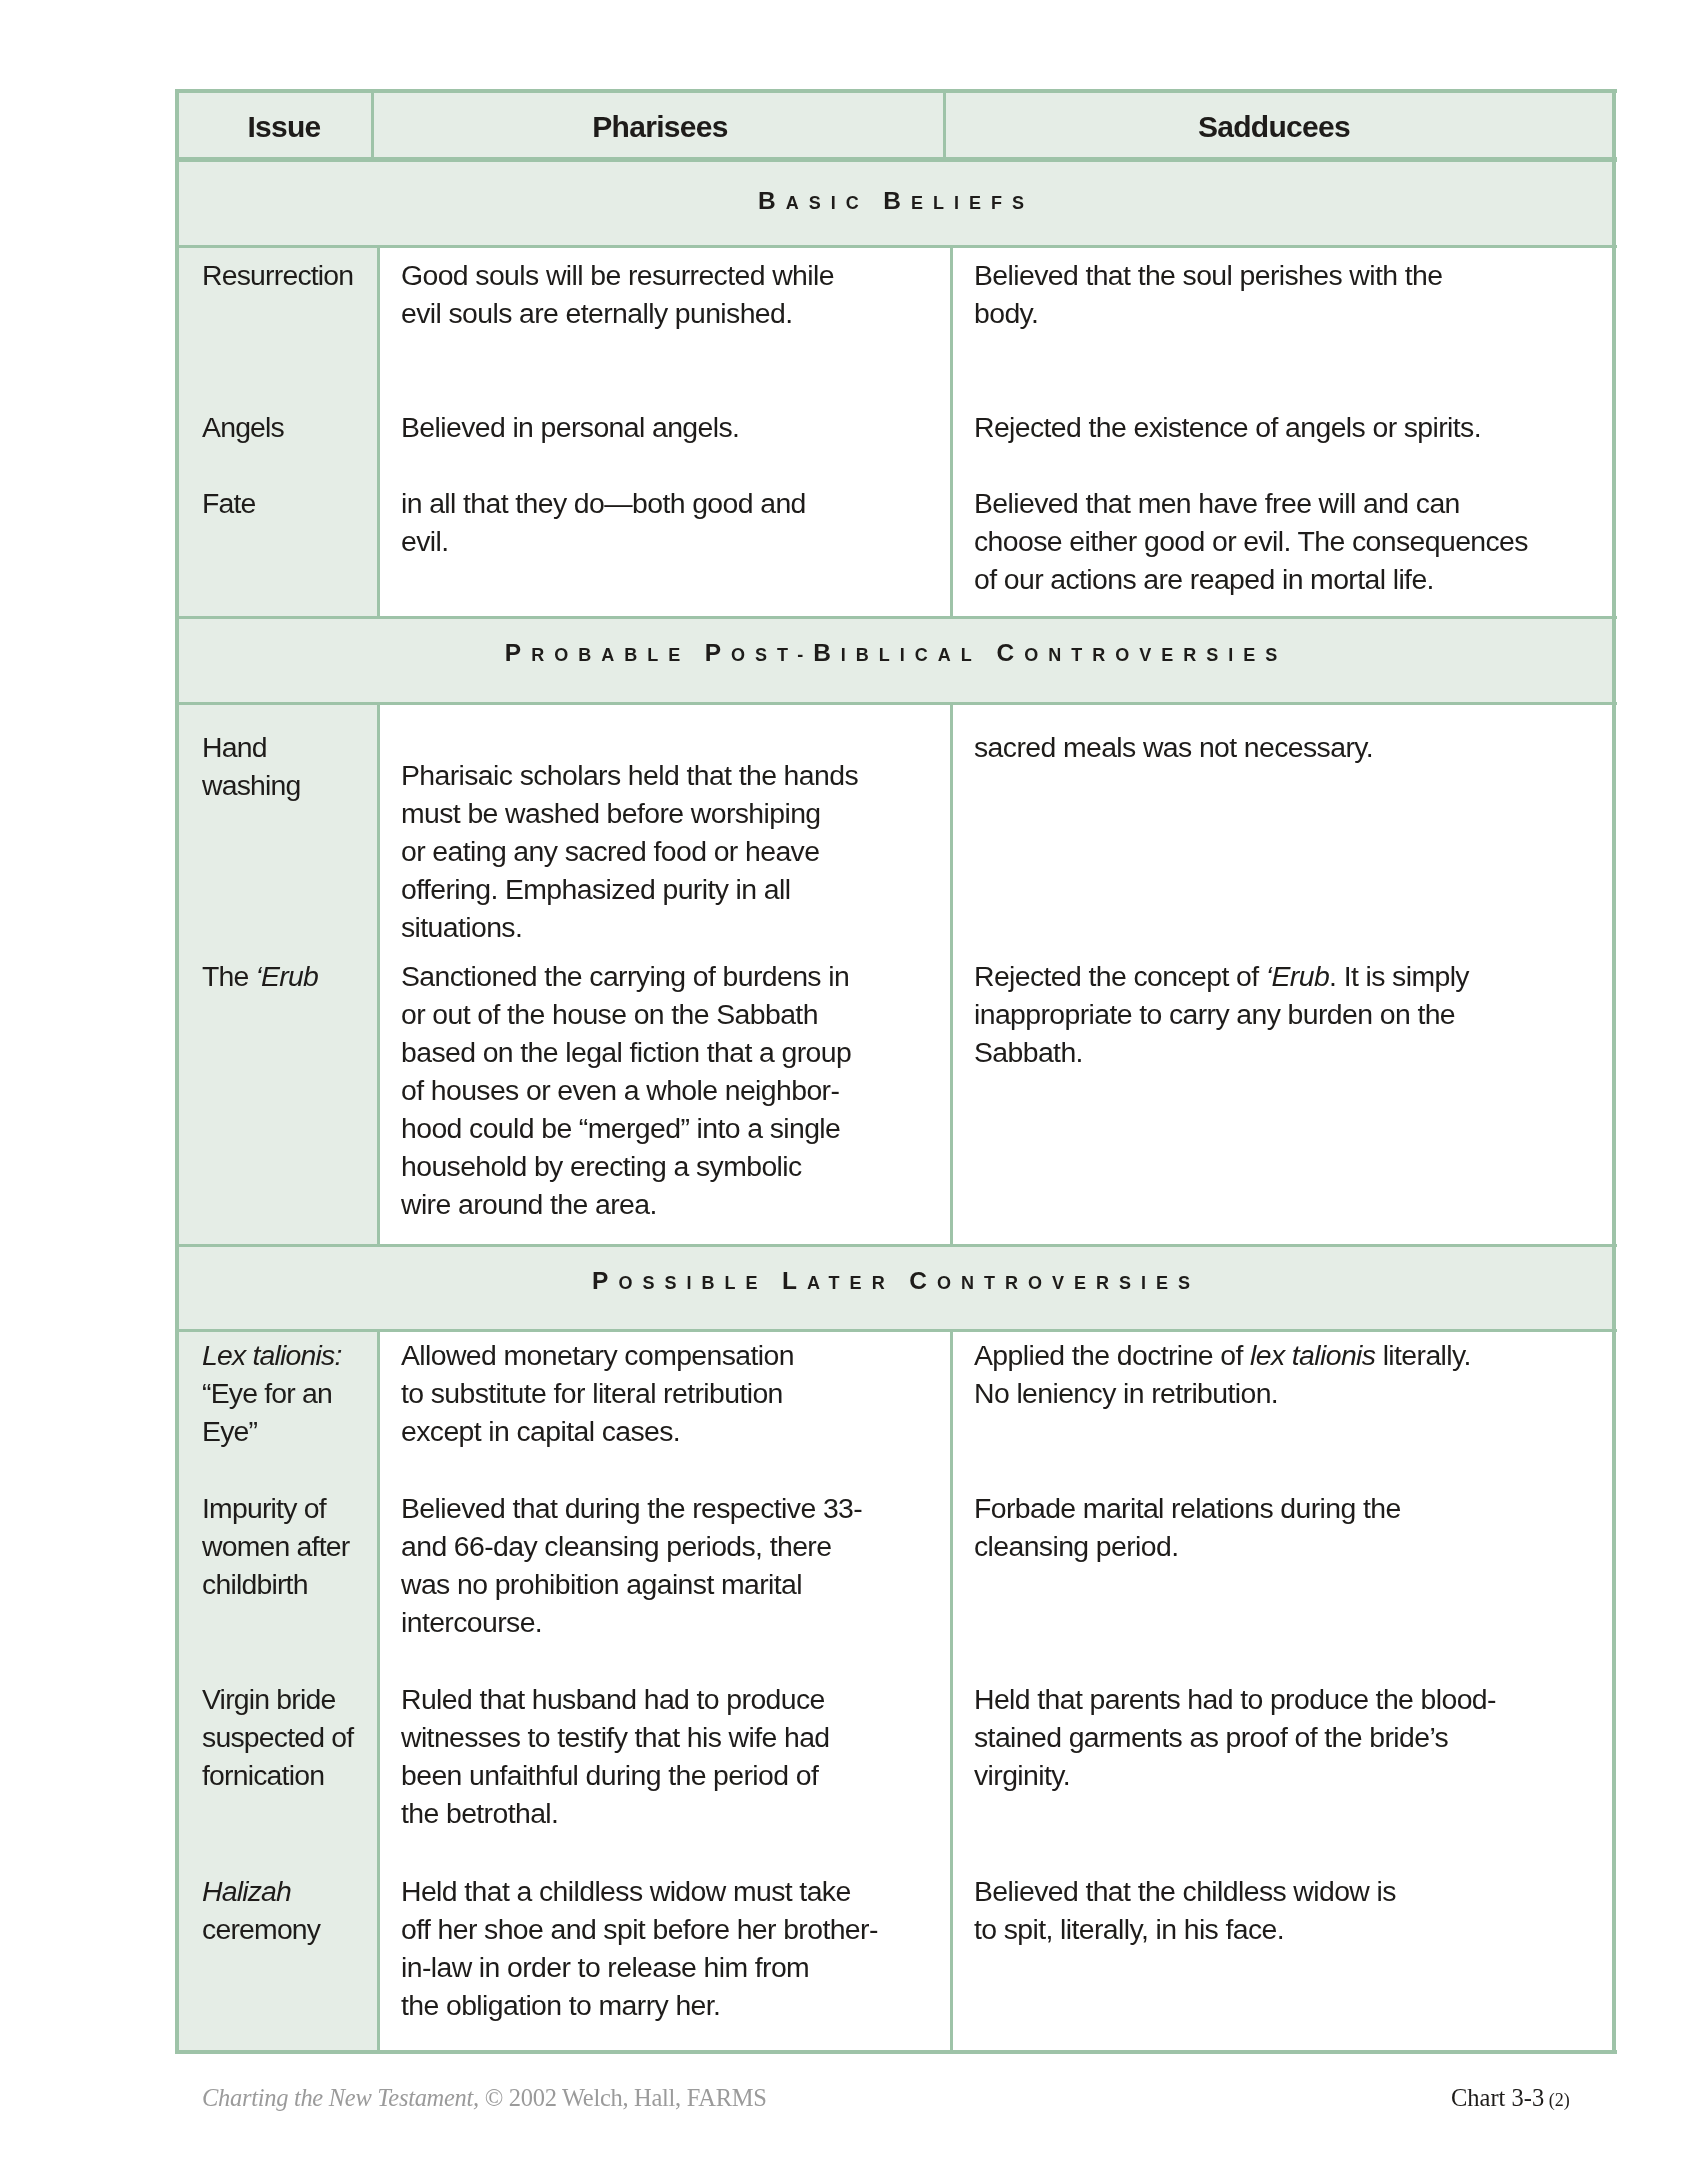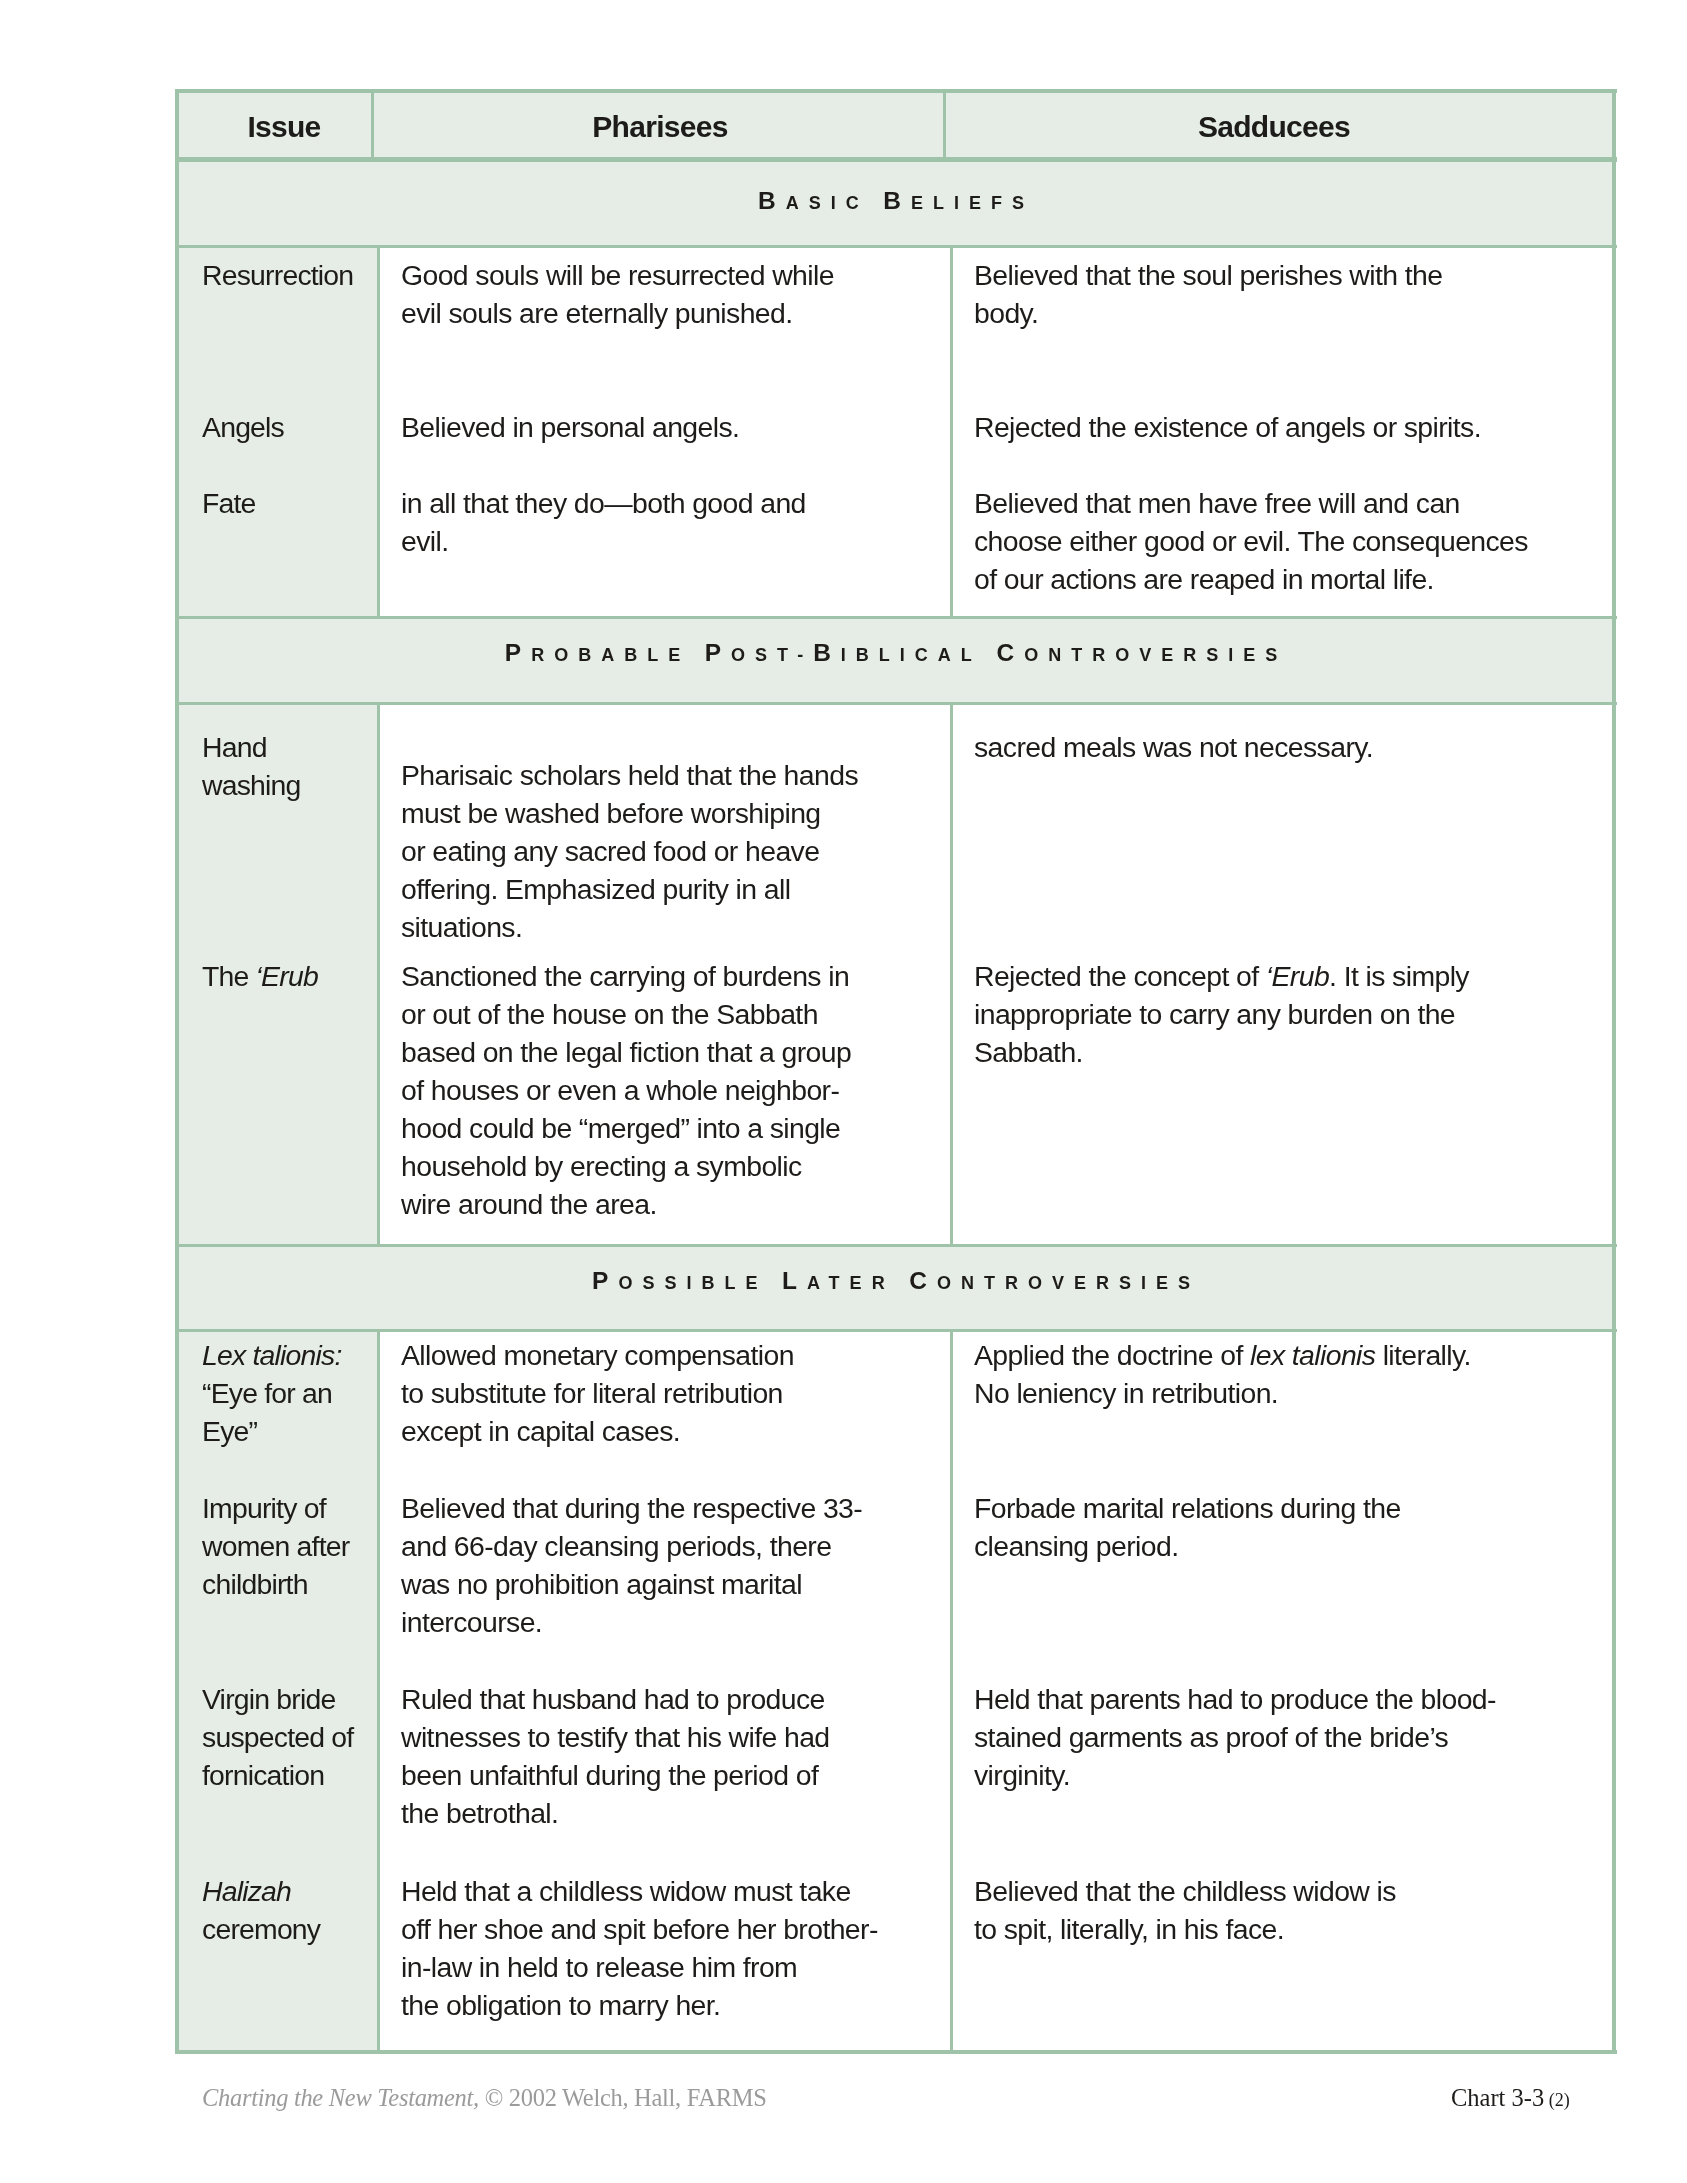--- a/index.html
+++ b/index.html
@@ -193,21 +193,21 @@
       </div>
     </div>
     <div>
       <div class="abs cell issue" style="left: 202px; top: 1872px;">
         <span class="ln"><span class="it">Halizah</span></span>
         <span class="ln"><span>ceremony</span></span>
       </div>
       <div class="abs cell" style="left: 401px; top: 1872px;">
         <span class="ln">Held that a childless widow must take</span>
         <span class="ln">off her shoe and spit before her brother-</span>
-        <span class="ln">in-law in held to release him from</span>
+        <span class="ln">in-law in order to release him from</span>
         <span class="ln">the obligation to marry her.</span>
       </div>
       <div class="abs cell" style="left: 974px; top: 1872px;">
         <span class="ln"><span>Believed that the childless widow is</span></span>
         <span class="ln"><span>to spit, literally, in his face.</span></span>
       </div>
     </div>
   </div>
 
 <div class="abs footer-left" style="left:202px; top:2084px;">

